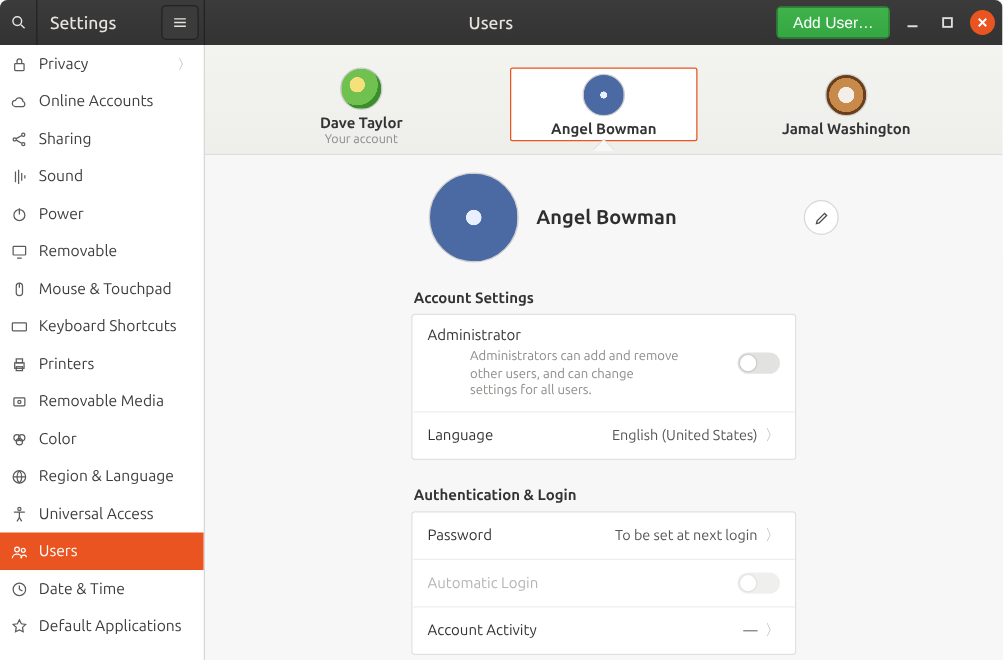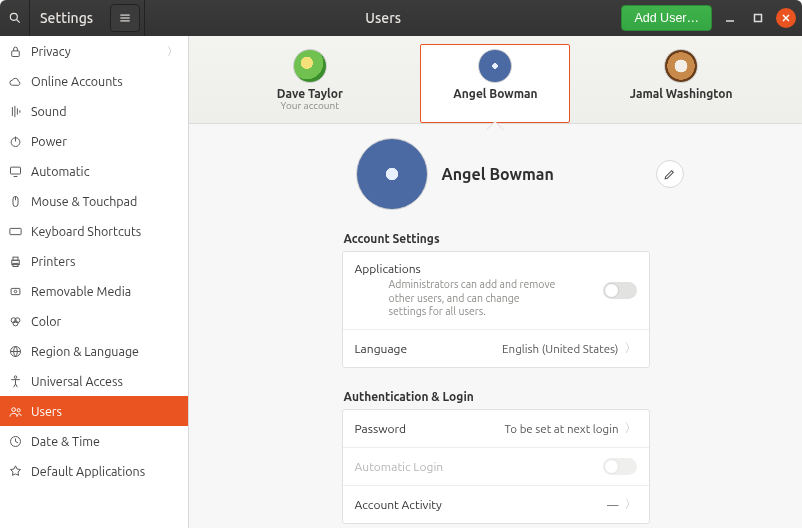--- a/index.html
+++ b/index.html
@@ -1,38 +1,38 @@
 <!DOCTYPE html>
 <html><head>
 <meta charset="utf-8">
 <style>
 * { box-sizing: border-box; margin: 0; padding: 0; }
 body { font-family: Ubuntu, "Segoe UI", sans-serif; font-size: 13px; color: #3d3d3d; background: #fafafa; width: 802px; height: 528px; overflow: hidden; }
 
 .titlebar { height: 36px; background: linear-gradient(#3b3b3b,#333); display: flex; align-items: center; color: #e7e3df; border-top-left-radius: 6px; border-top-right-radius: 6px; }
-.tb-left { width: 145px; display: flex; align-items: center; height: 100%; border-right: 1px solid #222; }
+.tb-left { width: 164px; display: flex; align-items: center; height: 100%; border-right: 1px solid #222; }
 .tb-search { width: 30px; height: 36px; display: flex; align-items: center; justify-content: center; border-right: 1px solid #222;}
 .tb-title { flex: 1; text-align: left; font-weight: 500; font-size: 14px; padding-left: 10px;}
 .tb-hamburger { width: 30px; height: 28px; display: flex; align-items: center; justify-content: center; border: 1px solid #222; border-radius: 4px; margin-right: 4px; background:#3b3b3b;}
 .tb-center { flex: 1; text-align: center; font-weight: 500; font-size: 14px; }
 .tb-right { display: flex; align-items: center; gap: 8px; padding-right: 6px; }
 .btn-add { background: linear-gradient(#3fb24a,#34a744); color: #fff; border: 1px solid #2d8a36; border-radius: 4px; padding: 5px 12px; font-size: 12.5px; font-weight: 500;}
 .win-ctl { width: 20px; height: 20px; border-radius: 50%; display: flex; align-items: center; justify-content: center; font-size: 10px; color: #ddd;}
 .win-close { background: #e95420; color: #fff; }
 
 .layout { display: flex; height: 492px; }
-.sidebar { width: 189px; background: #fff; border-right: 1px solid #d7d7d7; overflow-y: auto; }
+.sidebar { width: 164px; background: #fff; border-right: 1px solid #d7d7d7; overflow-y: auto; }
 .sb-row { display: flex; align-items: center; height: 30px; padding: 0 10px 0 8px; font-size: 12.5px; color: #3d3d3d;}
 .sb-row svg { width: 15px; height: 15px; margin-right: 8px; }
 .sb-row.active { background: #e95420; color: #fff; }
 .sb-row.active svg path, .sb-row.active svg rect, .sb-row.active svg circle { stroke:#fff; }
 .sb-arrow { margin-left: auto; color:#aaa; font-size:11px;}
 
 .main { flex: 1; background: #f7f7f7; display: flex; flex-direction: column; }
-.user-strip { height: 88px; background: linear-gradient(#f3f3f0,#eeeeeb); border-bottom: 1px solid #ddd; display: flex; justify-content: space-around; padding: 8px 28px 0; position:relative;}
+.user-strip { height: 88px; background: linear-gradient(#f3f3f0,#eeeeeb); border-bottom: 1px solid #ddd; display: flex; align-items: center; justify-content: space-around; padding: 8px 28px 0; position:relative;}
 .user-chip { display:flex; flex-direction:column; align-items:center; padding:4px 14px 2px; border:1px solid transparent; border-radius:2px; position:relative; width:150px;}
 .user-chip.selected { border:1px solid #e95420; background:#fff;}
 .avatar { width:34px; height:34px; border-radius:50%; margin-bottom:4px; border:1px solid #ccc;}
 .uc-name { font-size:12px; font-weight:600; color:#333;}
 .uc-sub { font-size:10px; color:#8a8a8a;}
 .pointer { position:absolute; bottom:-9px; left:50%; transform:translateX(-50%); width:0; height:0; border-left:9px solid transparent; border-right:9px solid transparent; border-bottom:9px solid #f7f7f7; filter:drop-shadow(0 -1px 0 #ddd);}
 
 .content { flex:1; overflow:auto; padding: 14px 0 12px; display:flex; flex-direction:column; align-items:center;}
 .profile-head { display:flex; align-items:center; width:280px; margin-bottom:18px; position:relative;}
 .big-avatar { width:72px; height:72px; border-radius:50%; border:1px solid #cfcfcf; margin-right:14px;}
@@ -110,37 +110,47 @@
         <span class="sb-arrow">〉</span>
       </div>
       <div class="sb-row">
         <svg viewBox="0 0 24 24">
           <path d="M7 18a4 4 0 010-8 5 5 0 019.6 1.5A3.5 3.5 0 0117 18H7z" stroke="#5b5b5b" stroke-width="1.6" fill="none"></path>
         </svg>
         <span>Online Accounts</span>
       </div>
       <div class="sb-row">
         <svg viewBox="0 0 24 24">
+          <circle cx="6" cy="12" r="2" stroke="#5b5b5b" stroke-width="1.6" fill="none"></circle>
+          <circle cx="17" cy="6" r="2" stroke="#5b5b5b" stroke-width="1.6" fill="none"></circle>
+          <circle cx="17" cy="18" r="2" stroke="#5b5b5b" stroke-width="1.6" fill="none"></circle>
+          <line x1="8" y1="11" x2="15" y2="7" stroke="#5b5b5b" stroke-width="1.6" fill="none"></line>
+          <line x1="8" y1="13" x2="15" y2="17" stroke="#5b5b5b" stroke-width="1.6" fill="none"></line>
+        </svg>
+        <span>Sharing</span>
+      </div>
+      <div class="sb-row">
+        <svg viewBox="0 0 24 24">
           <path d="M7 5v14M11 3v18M15 7v10M19 10v4" stroke="#5b5b5b" stroke-width="1.6" fill="none"></path>
         </svg>
         <span>Sound</span>
       </div>
       <div class="sb-row">
         <svg viewBox="0 0 24 24">
           <circle cx="12" cy="13" r="7" stroke="#5b5b5b" stroke-width="1.6" fill="none"></circle>
           <line x1="12" y1="4" x2="12" y2="12" stroke="#5b5b5b" stroke-width="1.6" fill="none"></line>
         </svg>
         <span>Power</span>
       </div>
       <div class="sb-row">
         <svg viewBox="0 0 24 24">
           <rect x="4" y="5" width="16" height="11" rx="1" stroke="#5b5b5b" stroke-width="1.6" fill="none"></rect>
           <line x1="9" y1="20" x2="15" y2="20" stroke="#5b5b5b" stroke-width="1.6" fill="none"></line>
         </svg>
-        <span>Automatic</span>
+        <span>Removable</span>
       </div>
       <div class="sb-row">
         <svg viewBox="0 0 24 24">
           <rect x="8" y="4" width="8" height="16" rx="4" stroke="#5b5b5b" stroke-width="1.6" fill="none"></rect>
           <line x1="12" y1="4" x2="12" y2="10" stroke="#5b5b5b" stroke-width="1.6" fill="none"></line>
         </svg>
         <span>Mouse &amp; Touchpad</span>
       </div>
       <div class="sb-row">
         <svg viewBox="0 0 24 24">
@@ -240,21 +250,21 @@
               <path d="M4 20l4-1 11-11-3-3L5 16l-1 4z"></path>
             </svg>
         </div>
       </div>
 
       <div class="section">
         <div class="section-title">Account Settings</div>
         <div class="panel">
           <div class="row">
             <div>
-              <div class="row-title">Applications</div>
+              <div class="row-title">Administrator</div>
               <div class="row-sub">Administrators can add and remove other users, and can change settings for all users.</div>
             </div>
             <div class="row-right">
               <div class="toggle">
                   <div class="knob"></div>
                 </div>
             </div>
           </div>
           <div class="row">
             <div class="row-title">Language</div>

